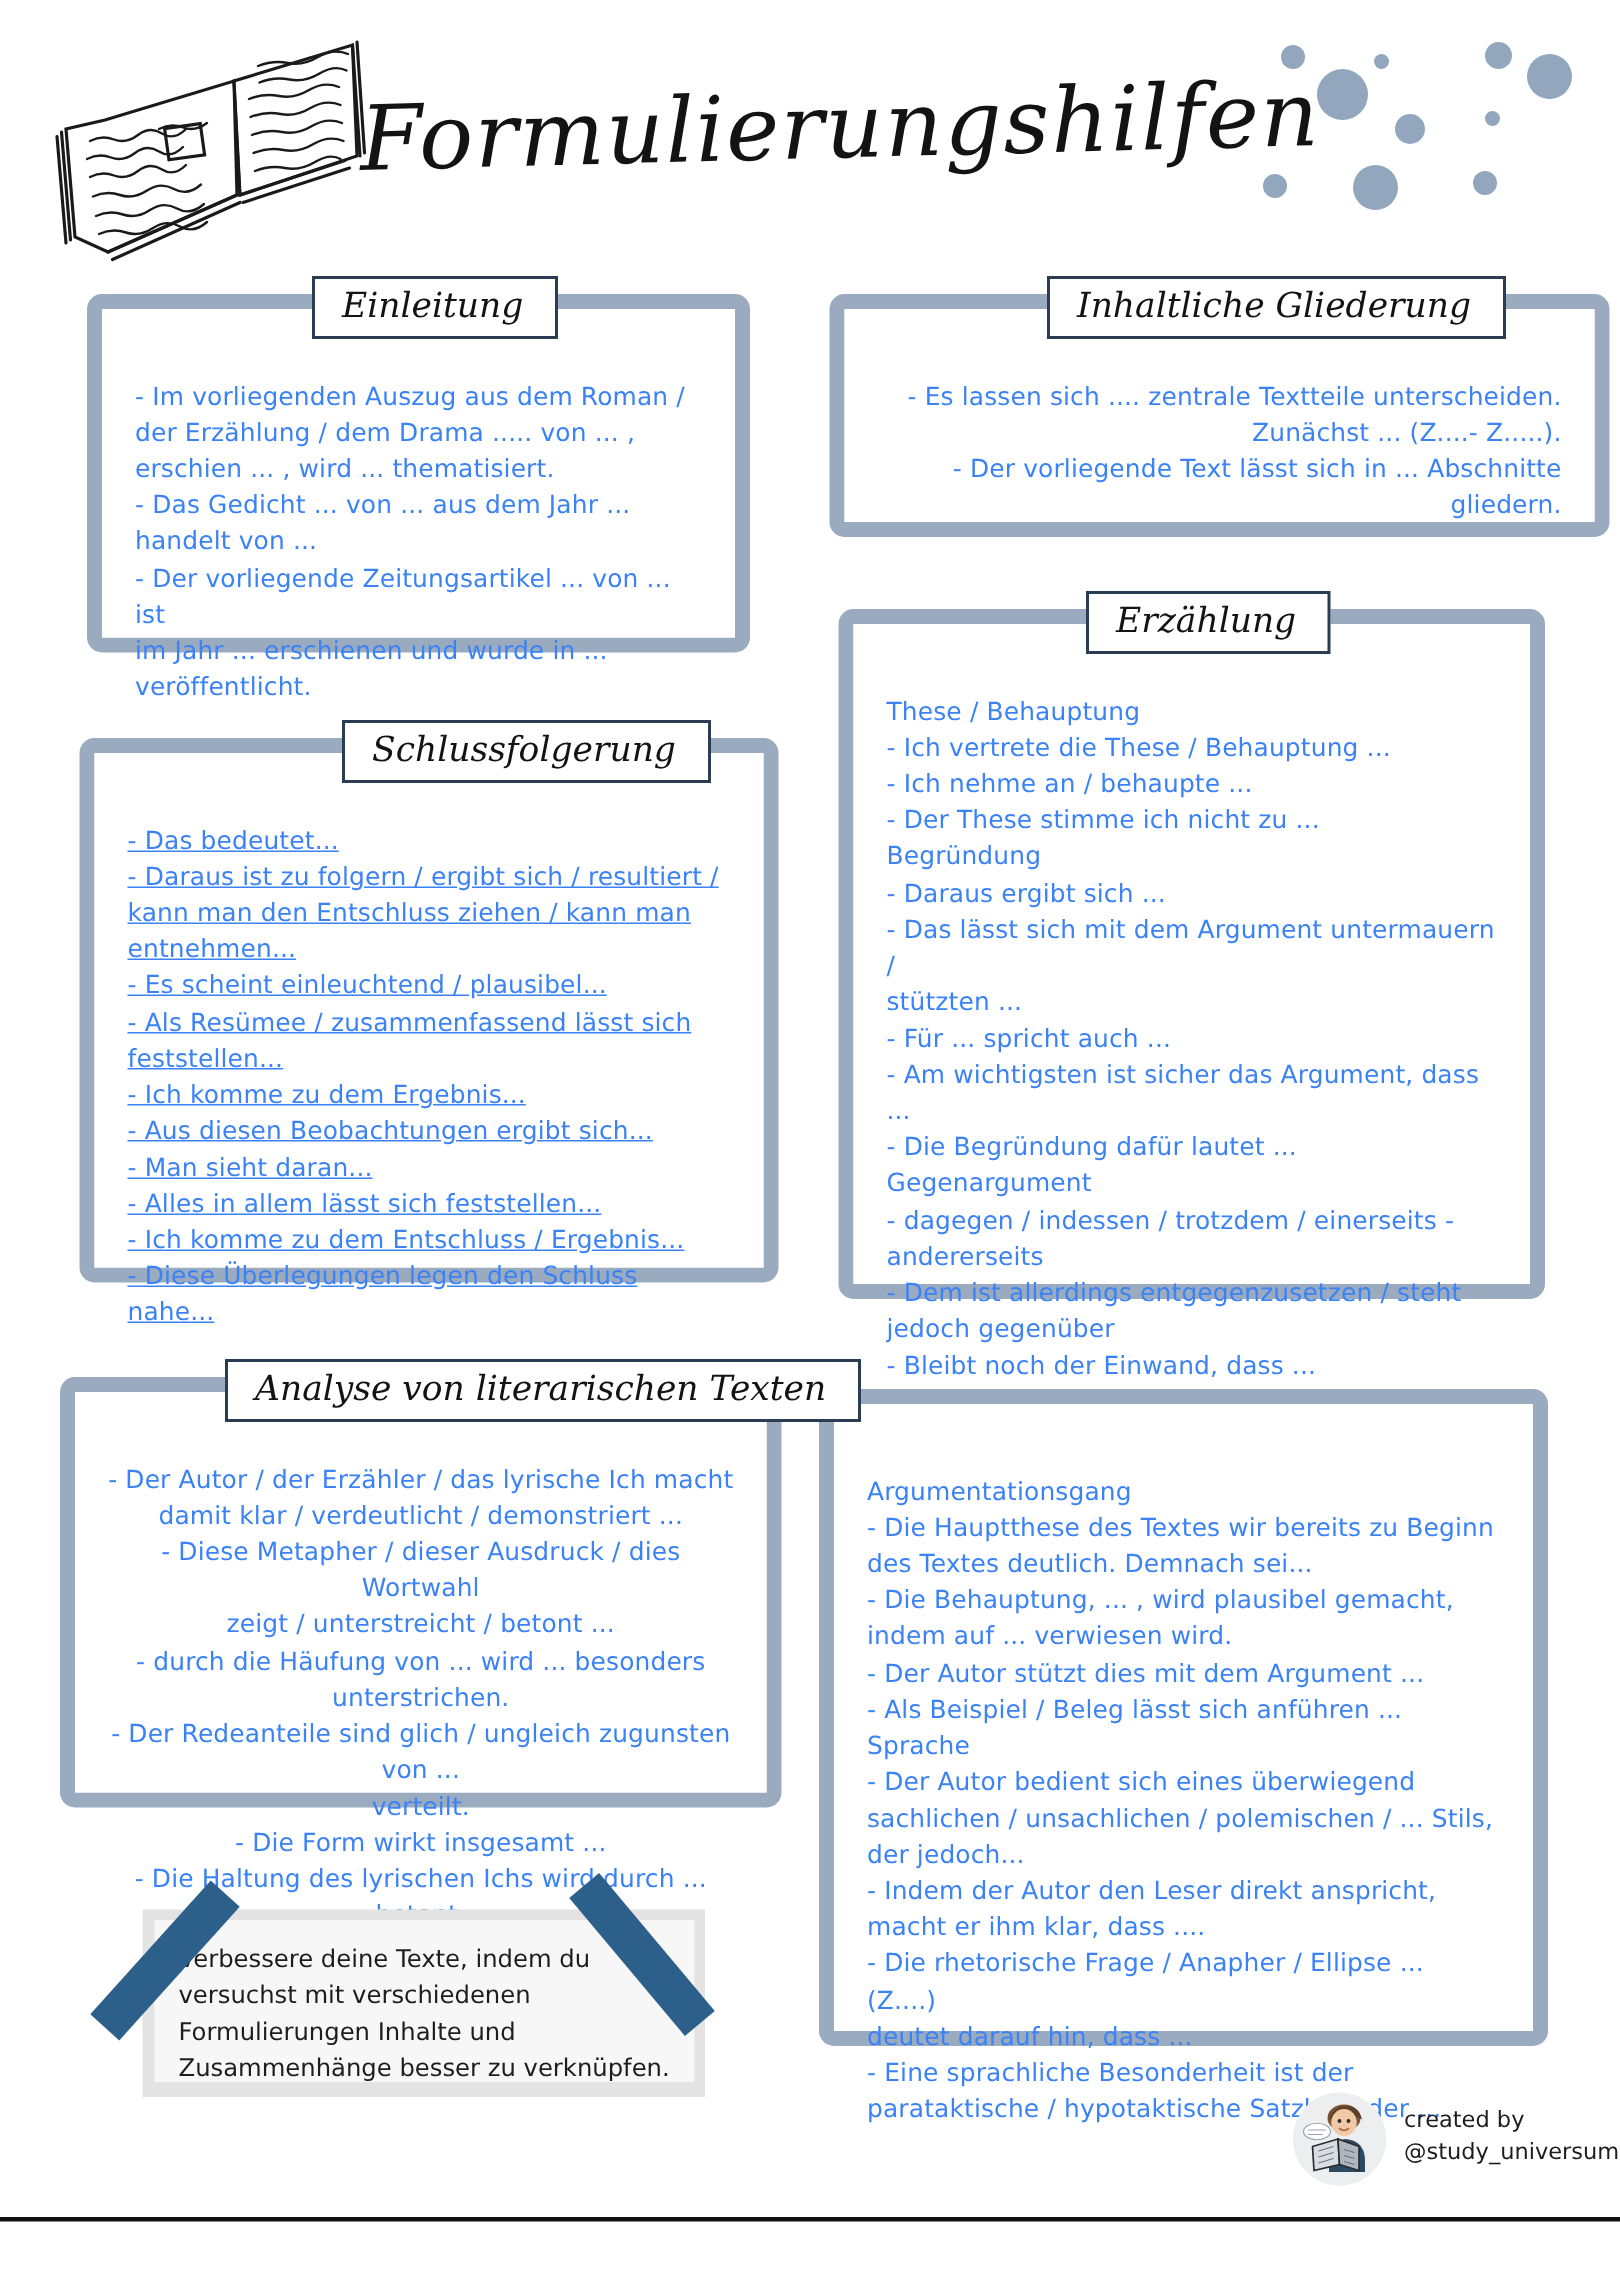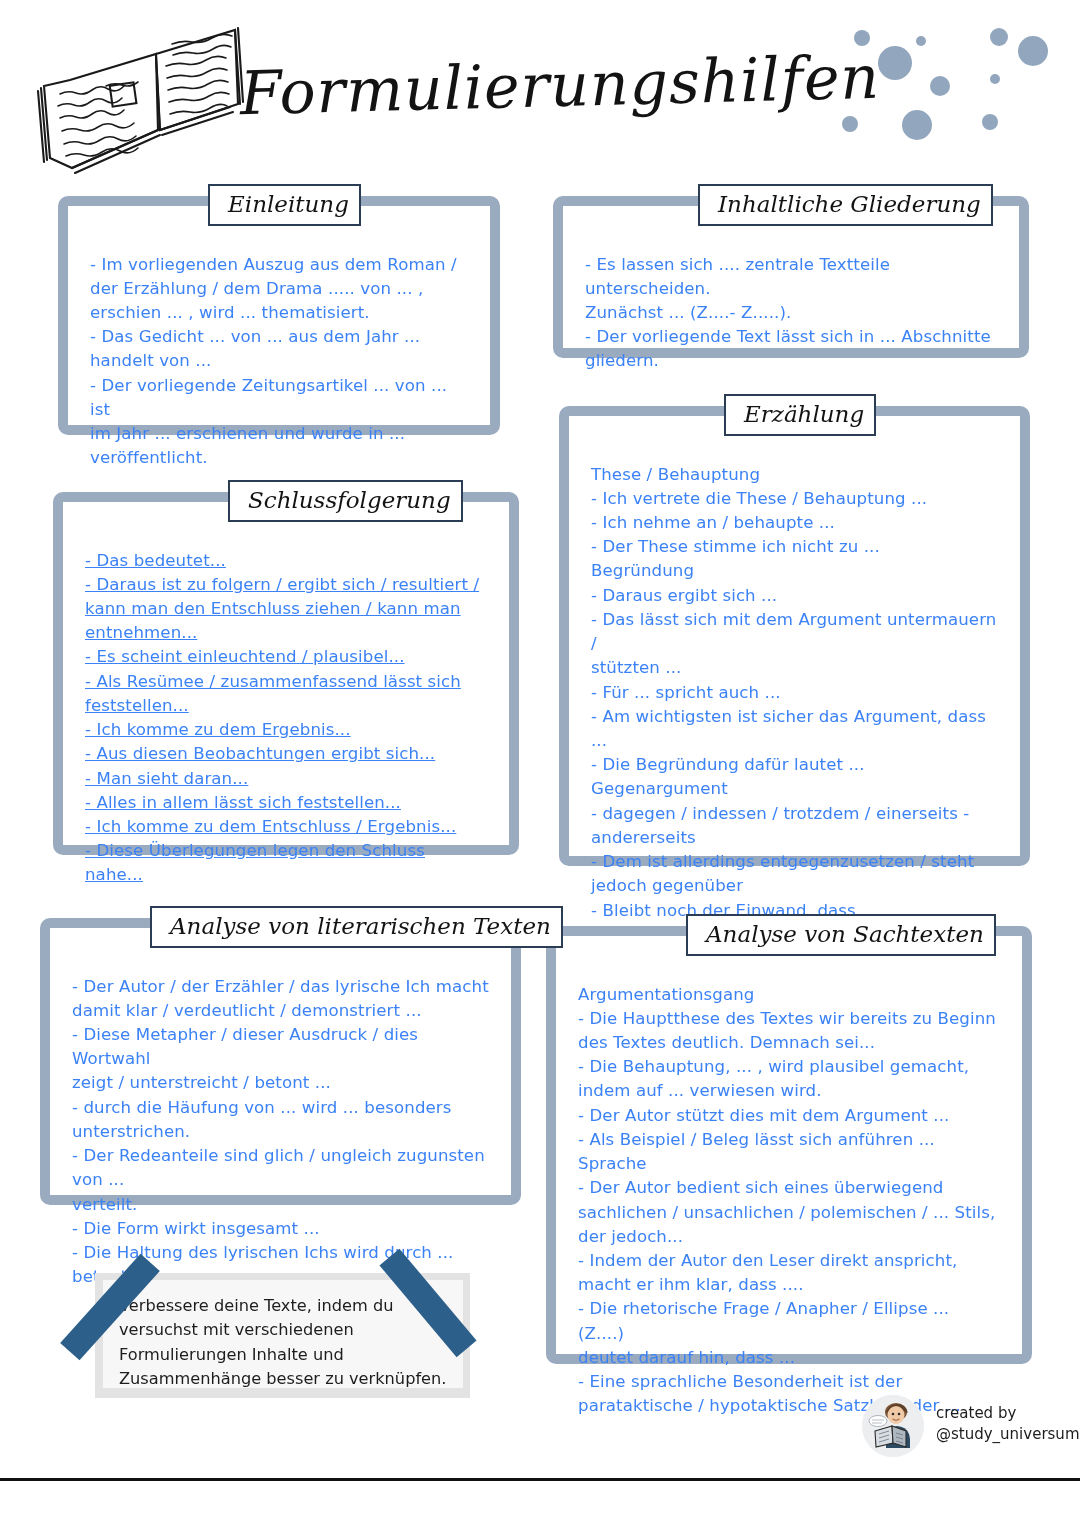--- a/index.html
+++ b/index.html
@@ -62,51 +62,51 @@
     background: #ffffff;
     padding: 30px 22px 16px 22px;
     box-sizing: border-box;
     height: 100%;
   }
   .box-label {
     position: absolute;
     top: -22px;
     background: #ffffff;
     border: 2px solid #2b3d54;
-    padding: 5px 10px 7px 18px;
+    padding: 5px 21px 7px 18px;
     font-family: "DejaVu Serif", serif;
     font-style: italic;
     font-size: 23px;
     color: #131313;
     white-space: nowrap;
     z-index: 4;
     line-height: 1.15;
   }
   .body-text {
     font-family: "DejaVu Sans", sans-serif;
     font-size: 16.6px;
     line-height: 1.46;
     color: #3b82f6;
     letter-spacing: 0.1px;
   }
 
   
   #box-einleitung   { left: 58px;  top: 196px;  width: 442px; height: 239px; }
   #box-einleitung .box-label   { left: 140px; }
 
-  #box-gliederung   { left: 553px; top: 196px; width: 476px; height: 162px; }
+  #box-gliederung   { left: 553px; top: 196px; width: 520px; height: 162px; text-align: right; }
   #box-gliederung .box-label   { left: 135px; }
 
   #box-schluss      { left: 53px;  top: 492px; width: 466px; height: 363px; }
   #box-schluss .box-label      { left: 165px; }
 
   #box-eroerterung  { left: 559px; top: 406px; width: 471px; height: 460px; }
   #box-eroerterung .box-label  { left: 155px; }
 
-  #box-literarisch  { left: 40px;  top: 918px; width: 481px; height: 287px; }
+  #box-literarisch  { left: 40px;  top: 918px; width: 481px; height: 287px; text-align: center; }
   #box-literarisch .box-label  { left: 100px; }
 
   #box-sachtexte    { left: 546px; top: 926px; width: 486px; height: 438px; }
   #box-sachtexte .box-label    { left: 130px; }
 
   
   .tip-wrap { position: absolute; left: 75px; top: 1255px; width: 430px; height: 155px; }
   .tip-shadow {
     position: absolute;
     left: 20px; top: 18px;
@@ -295,21 +295,20 @@
 - durch die Häufung von ... wird ... besonders
 unterstrichen.
 - Der Redeanteile sind glich / ungleich zugunsten von ...
 verteilt.
 - Die Form wirkt insgesamt ...
 - Die Haltung des lyrischen Ichs wird durch ... betont.</p>
     </div>
   </div>
 
   <div class="box" id="box-sachtexte">
-    <div class="box-label">Analyse von Sachtexten</div>
     <div class="box-inner">
       <p class="body-text" style="white-space: pre-line;">Argumentationsgang
 - Die Hauptthese des Textes wir bereits zu Beginn
 des Textes deutlich. Demnach sei...
 - Die Behauptung, ... , wird plausibel gemacht,
 indem auf ... verwiesen wird.
 - Der Autor stützt dies mit dem Argument ...
 - Als Beispiel / Beleg lässt sich anführen ...
 Sprache
 - Der Autor bedient sich eines überwiegend

